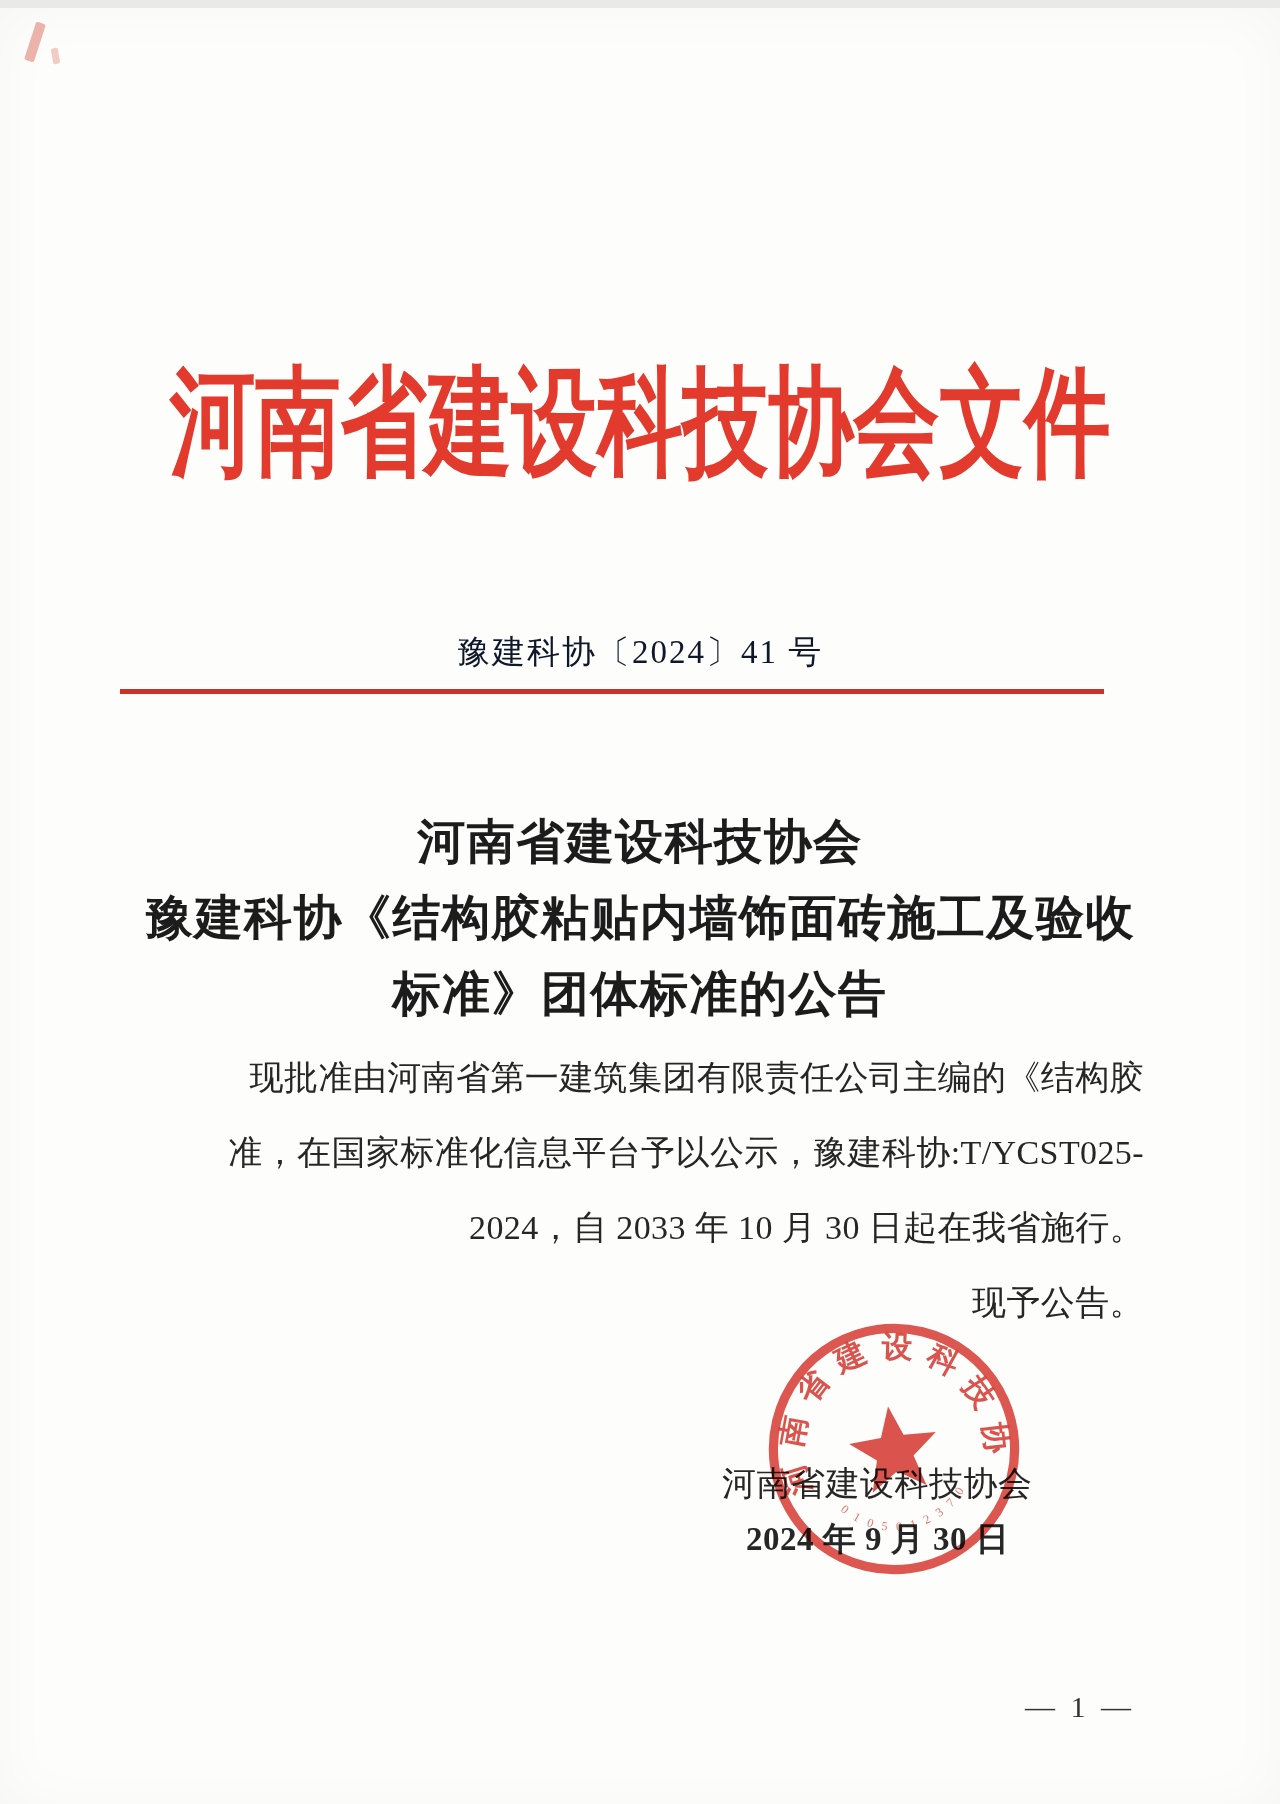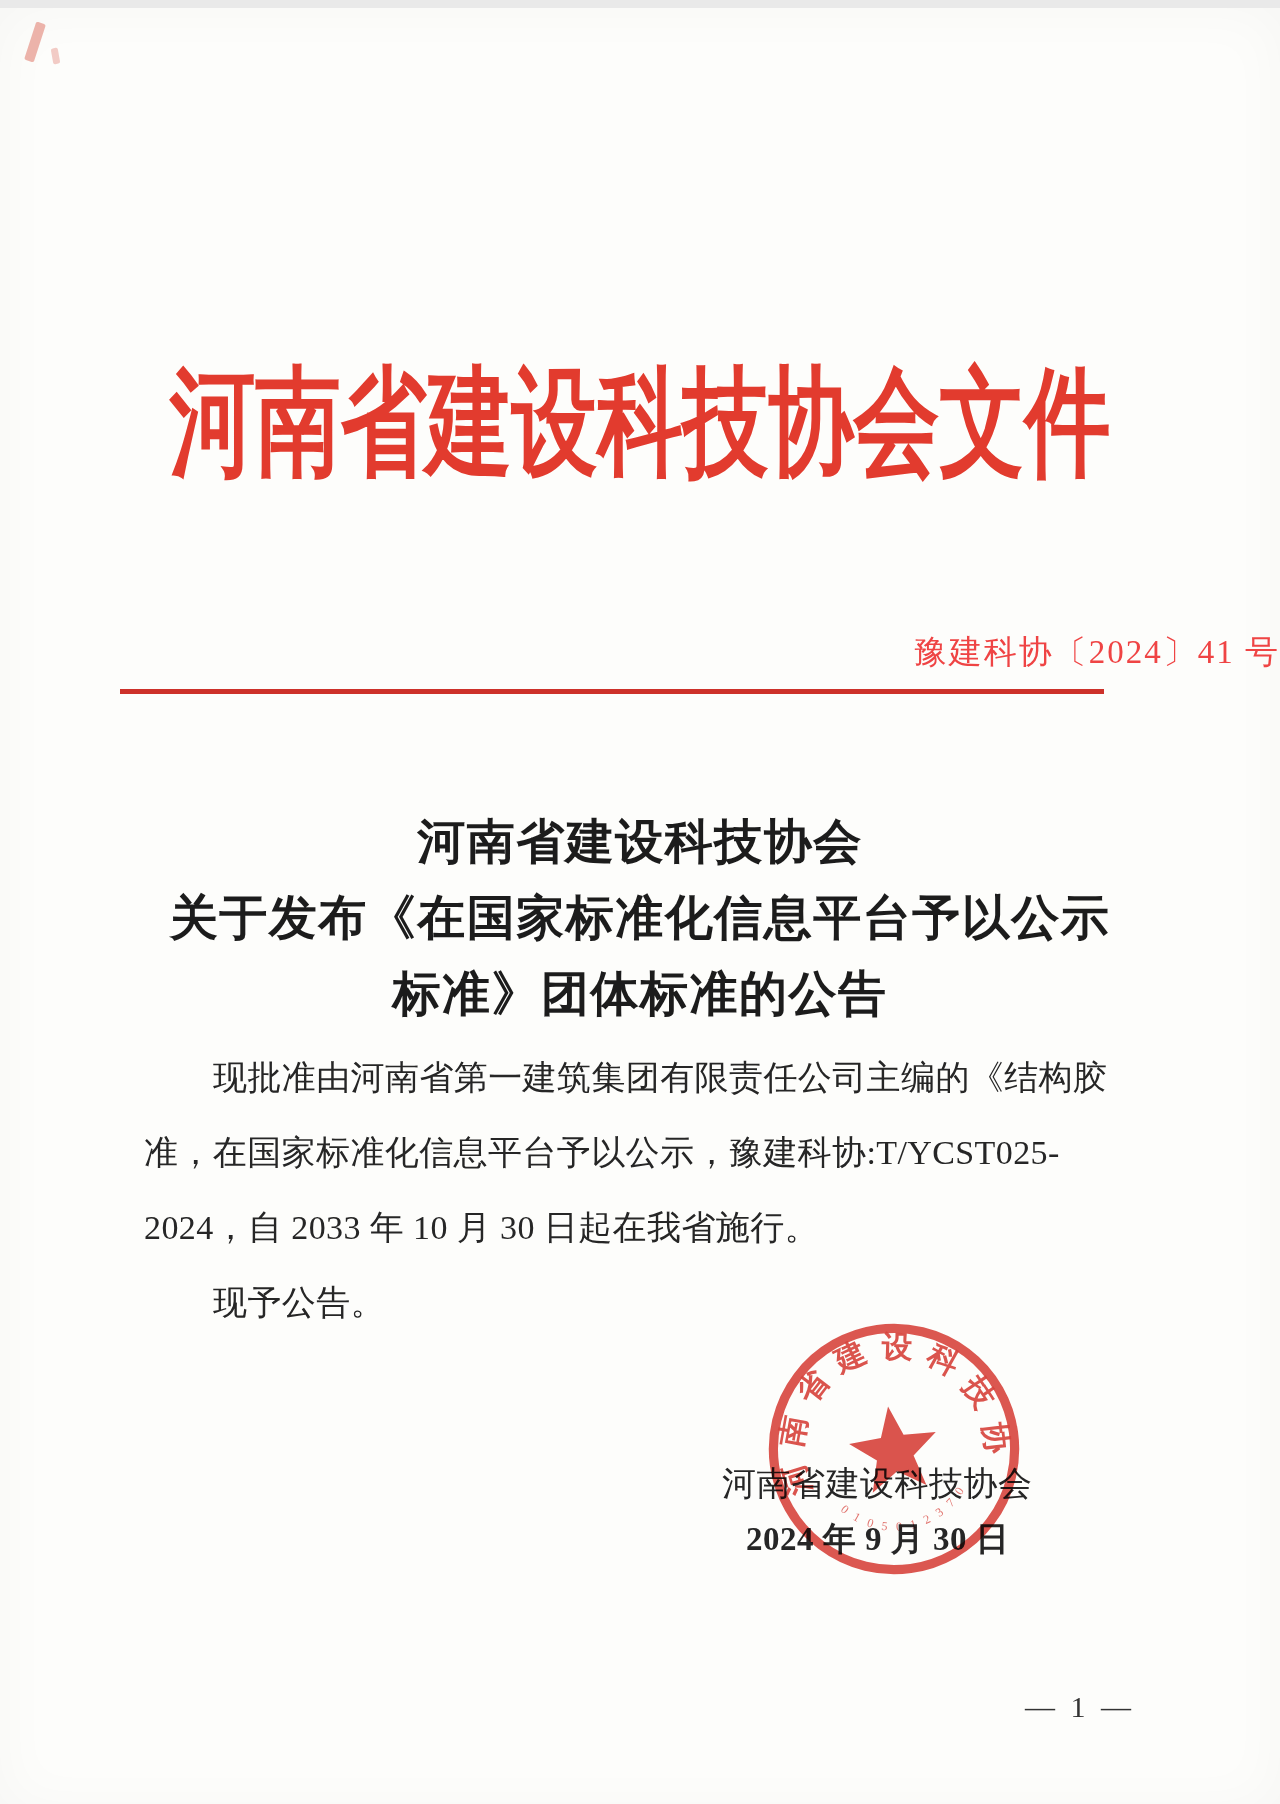--- a/index.html
+++ b/index.html
@@ -23,37 +23,37 @@
     text-align:center;
     font-size:95px;font-weight:bold;
     color:#e23b2e;
     transform:scale(0.9,1.25);
     transform-origin:50% 50%;
     white-space:nowrap;
     letter-spacing:0px;
   }
   .doc-number{
     position:absolute;left:0;top:622px;width:100%;
-    text-align:right;
-    font-size:33px;color:#ef4444;letter-spacing:2px;
+    text-align:center;
+    font-size:33px;color:#0f172a;letter-spacing:2px;
     white-space:nowrap;
   }
   .red-rule{
     position:absolute;left:120px;top:681px;
     width:984px;height:5px;
     background:#cd312a;
   }
   .title-block{
     position:absolute;left:0;top:796px;width:100%;
     text-align:center;color:#1c1c1c;font-weight:bold;
   }
   .title-line{font-size:48px;line-height:76px;letter-spacing:1.5px;white-space:nowrap;}
   .body-block{
     position:absolute;left:144px;top:1032px;width:1000px;
-    font-size:34px;color:#262626;
+    font-size:34px;color:#262626;text-align:right;
   }
   .body-line{height:75px;line-height:75px;letter-spacing:0.4px;white-space:nowrap;}
   .indent{padding-left:69px;}
   .sig-org{
     position:absolute;left:722px;top:1453px;
     font-size:34px;letter-spacing:0.5px;white-space:nowrap;z-index:1;
   }
   .sig-date{
     position:absolute;left:746px;top:1509px;
     font-size:33px;letter-spacing:0.5px;white-space:nowrap;z-index:1;font-weight:bold;
@@ -80,21 +80,21 @@
   <div class="artifact a2"></div>
 
   <div class="header-title">河南省建设科技协会文件</div>
 
   <div class="doc-number">豫建科协〔2024〕41 号</div>
 
   <div class="red-rule"></div>
 
   <div class="title-block">
     <div class="title-line">河南省建设科技协会</div>
-    <div class="title-line">关于发布《在国家标准化信息平台予以公示</div>
+    <div class="title-line">豫建科协《结构胶粘贴内墙饰面砖施工及验收</div>
     <div class="title-line">标准》团体标准的公告</div>
   </div>
 
   <div class="body-block">
     <div class="body-line indent">现批准由河南省第一建筑集团有限责任公司主编的《结构胶</div>
     <div class="body-line">准，在国家标准化信息平台予以公示，豫建科协:T/YCST025-</div>
     <div class="body-line">2024，自 2033 年 10 月 30 日起在我省施行。</div>
     <div class="body-line indent">现予公告。</div>
   </div>
 

